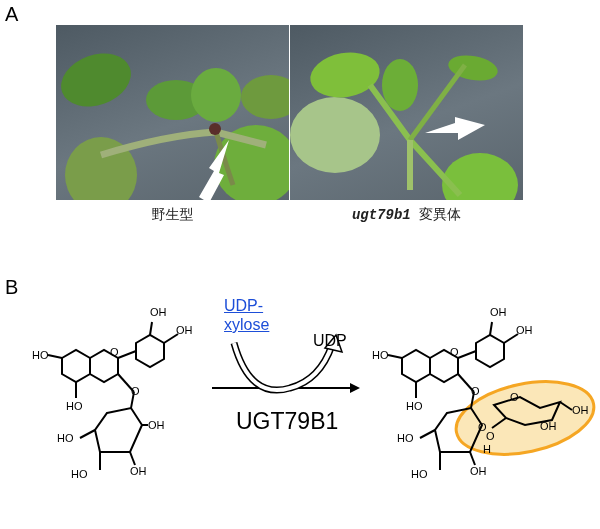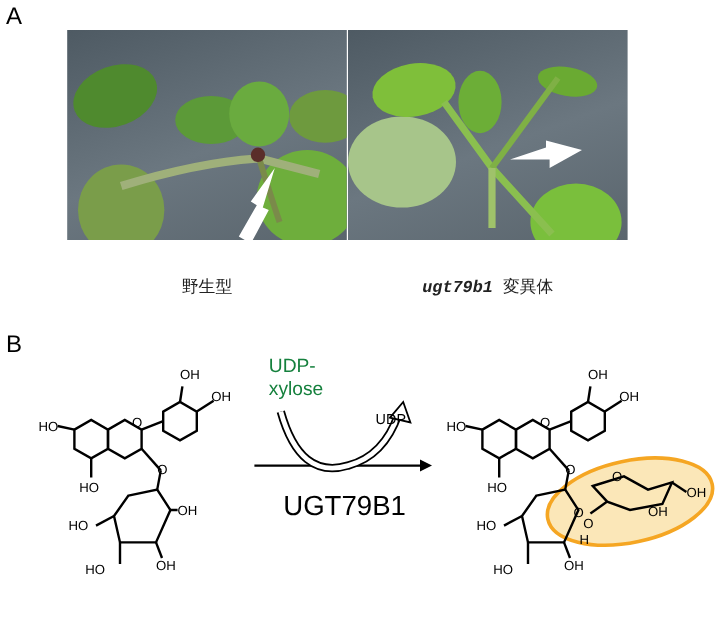--- a/index.html
+++ b/index.html
@@ -1,25 +1,25 @@
 <!DOCTYPE html>
 <html><head>
 <meta charset="utf-8">
 <style>
   html,body{margin:0;padding:0;background:#fff;}
   body{width:600px;height:529px;position:relative;overflow:hidden;font-family:"Liberation Sans","DejaVu Sans",sans-serif;}
   .panel-label{position:absolute;font-size:20px;color:#000;}
   .photo{position:absolute;top:25px;height:175px;background:linear-gradient(160deg,#4e5a63,#6b7780 55%,#5a656d);overflow:hidden;}
   .photo svg{position:absolute;left:0;top:0;}
-  .caption{position:absolute;top:206px;font-size:14px;color:#222;text-align:center;margin-top:24px;}
+  .caption{position:absolute;top:206px;font-size:14px;color:#222;text-align:center;}
   .caption i{font-weight:bold;}
   .chem{position:absolute;left:0;top:270px;}
   .enzyme{position:absolute;left:236px;top:408px;font-size:23px;color:#000;}
-  .udpx{position:absolute;left:224px;top:296px;font-size:16px;line-height:19px;color:#15803d;}
-  .udp{position:absolute;left:313px;top:342px;font-size:12px;color:#000;}
+  .udpx{position:absolute;left:224px;top:296px;font-size:16px;line-height:19px;color:#1d4ed8;text-decoration:underline;}
+  .udp{position:absolute;left:313px;top:332px;font-size:16px;color:#000;}
 </style>
 </head>
 <body>
 
 <div class="panel-label" style="left:5px;top:3px;">A</div>
 
 <div class="photo" style="left:56px;width:233px;">
   <svg width="233" height="175" viewBox="0 0 233 175">
     <ellipse cx="40" cy="55" rx="36" ry="25" fill="#4f8a2e" transform="rotate(-20 40 55)"></ellipse>
     <ellipse cx="120" cy="75" rx="30" ry="20" fill="#5c9a38"></ellipse>

